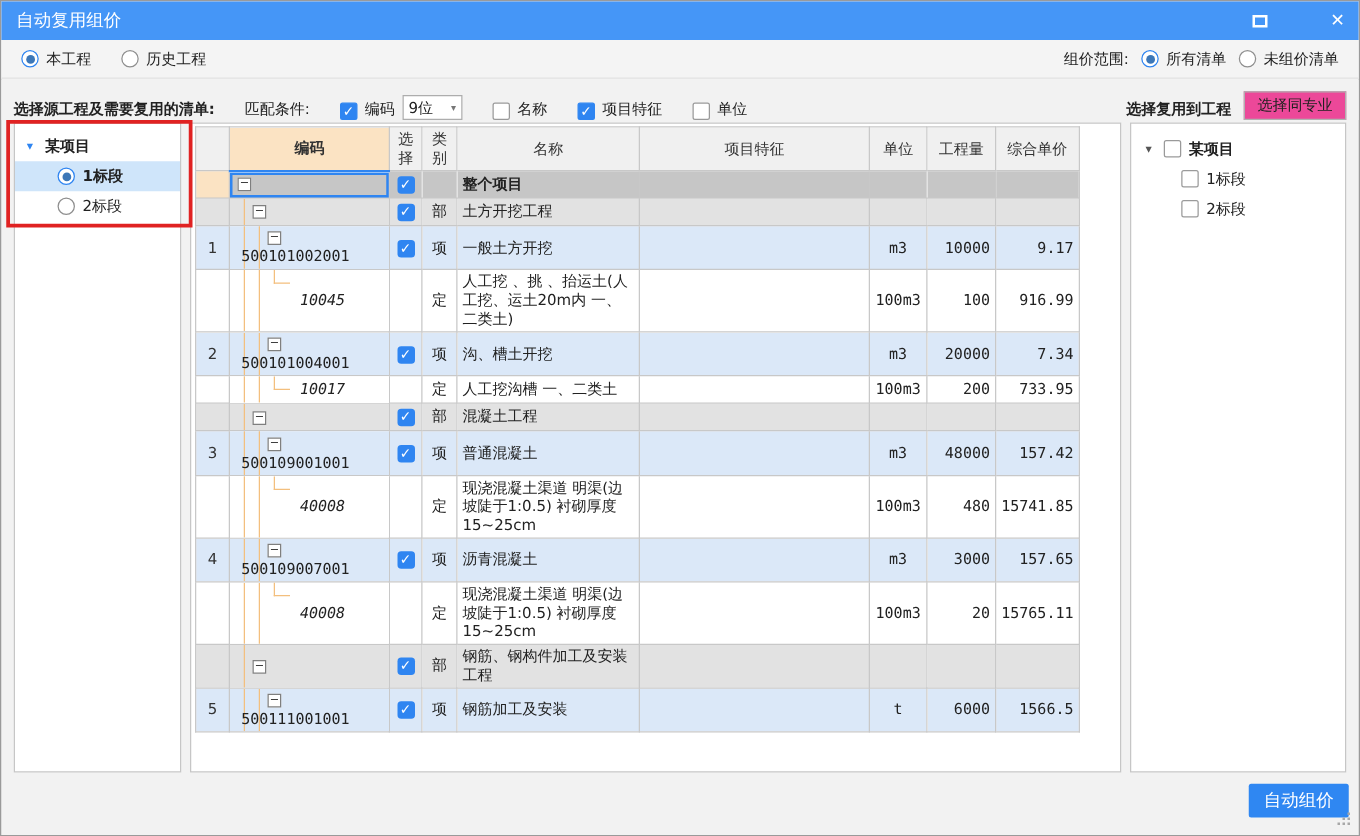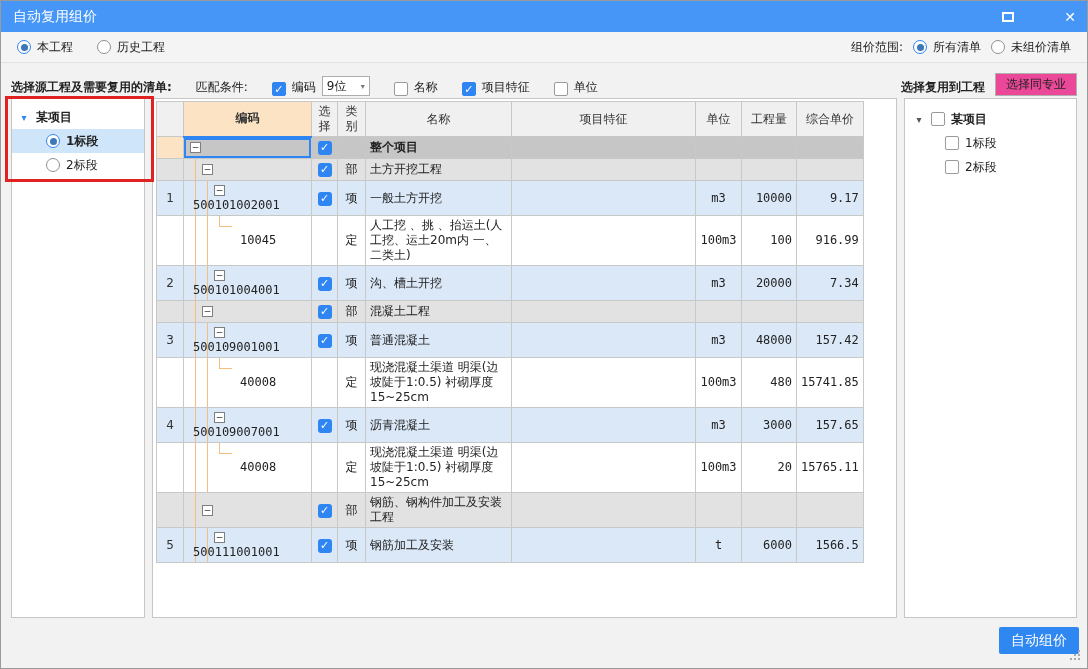--- a/index.html
+++ b/index.html
@@ -83,21 +83,21 @@
     background-image:linear-gradient(#f3bf7e,#f3bf7e),linear-gradient(#f3bf7e,#f3bf7e);
     background-size:1px 100%,1px 100%; background-position:11px 0,23px 0;
     background-repeat:no-repeat,no-repeat; }
   .exp { display:inline-block; width:11px; height:11px; border:1px solid #7f7f7f;
     background:#fff; line-height:9px; text-align:center; font-size:9px; color:#333;
     vertical-align:middle; }
   .exp.lv0 { margin-left:2px; } .exp.lv1 { margin-left:14px; } .exp.lv2 { margin-left:26px; }
   .codetxt { margin-left:5px; vertical-align:middle; }
   .elbow { position:absolute; left:35px; top:0; width:13px; height:11px;
     border-left:1px solid #f3bf7e; border-bottom:1px solid #f3bf7e; }
-  .q-code { display:inline-block; margin-left:52px; }
+  .q-code { display:inline-block; margin-left:52px;font-style:italic; }
   .gcb { display:inline-block; width:14px; height:14px; background:#2f85f1; border-radius:3px;
     color:#fff; font-size:11px; line-height:14px; text-align:center; cursor:pointer; }
   
   .footer-btn { position:absolute; left:998px; top:626px; width:80px; height:27px;
     background:#2f87f2; color:#ffffff; border:none; border-radius:2px; font-size:14px;
     cursor:pointer; }
   .grip { position:absolute; right:7px; bottom:16px; width:2px; height:2px; background:#a8a8a8;
     box-shadow:-4px 4px #a8a8a8, 0 4px #a8a8a8, -8px 8px #a8a8a8, -4px 8px #a8a8a8, 0 8px #a8a8a8; }
 </style>
 </head>
@@ -260,20 +260,31 @@
           <td class="c-idx">2</td>
           <td class="c-code"><span class="exp lv2">−</span><span class="codetxt num">500101004001</span></td>
           <td class="c-sel"><span class="gcb">✓</span></td>
           <td class="c-cat">项</td>
           <td class="c-name">沟、槽土开挖</td>
           <td class="c-feature"></td>
           <td class="c-unit num">m3</td>
           <td class="c-qty num">20000</td>
           <td class="c-price num">7.34</td>
         </tr>
+        <tr class="k-quota">
+          <td class="c-idx"></td>
+          <td class="c-code"><span class="elbow"></span><span class="q-code num">10017</span></td>
+          <td class="c-sel"></td>
+          <td class="c-cat">定</td>
+          <td class="c-name">人工挖沟槽 一、二类土</td>
+          <td class="c-feature"></td>
+          <td class="c-unit num">100m3</td>
+          <td class="c-qty num">200</td>
+          <td class="c-price num">733.95</td>
+        </tr>
         <tr class="k-section">
           <td class="c-idx"></td>
           <td class="c-code"><span class="exp lv1">−</span></td>
           <td class="c-sel"><span class="gcb">✓</span></td>
           <td class="c-cat">部</td>
           <td class="c-name">混凝土工程</td>
           <td class="c-feature"></td>
           <td class="c-unit num"></td>
           <td class="c-qty num"></td>
           <td class="c-price num"></td>

